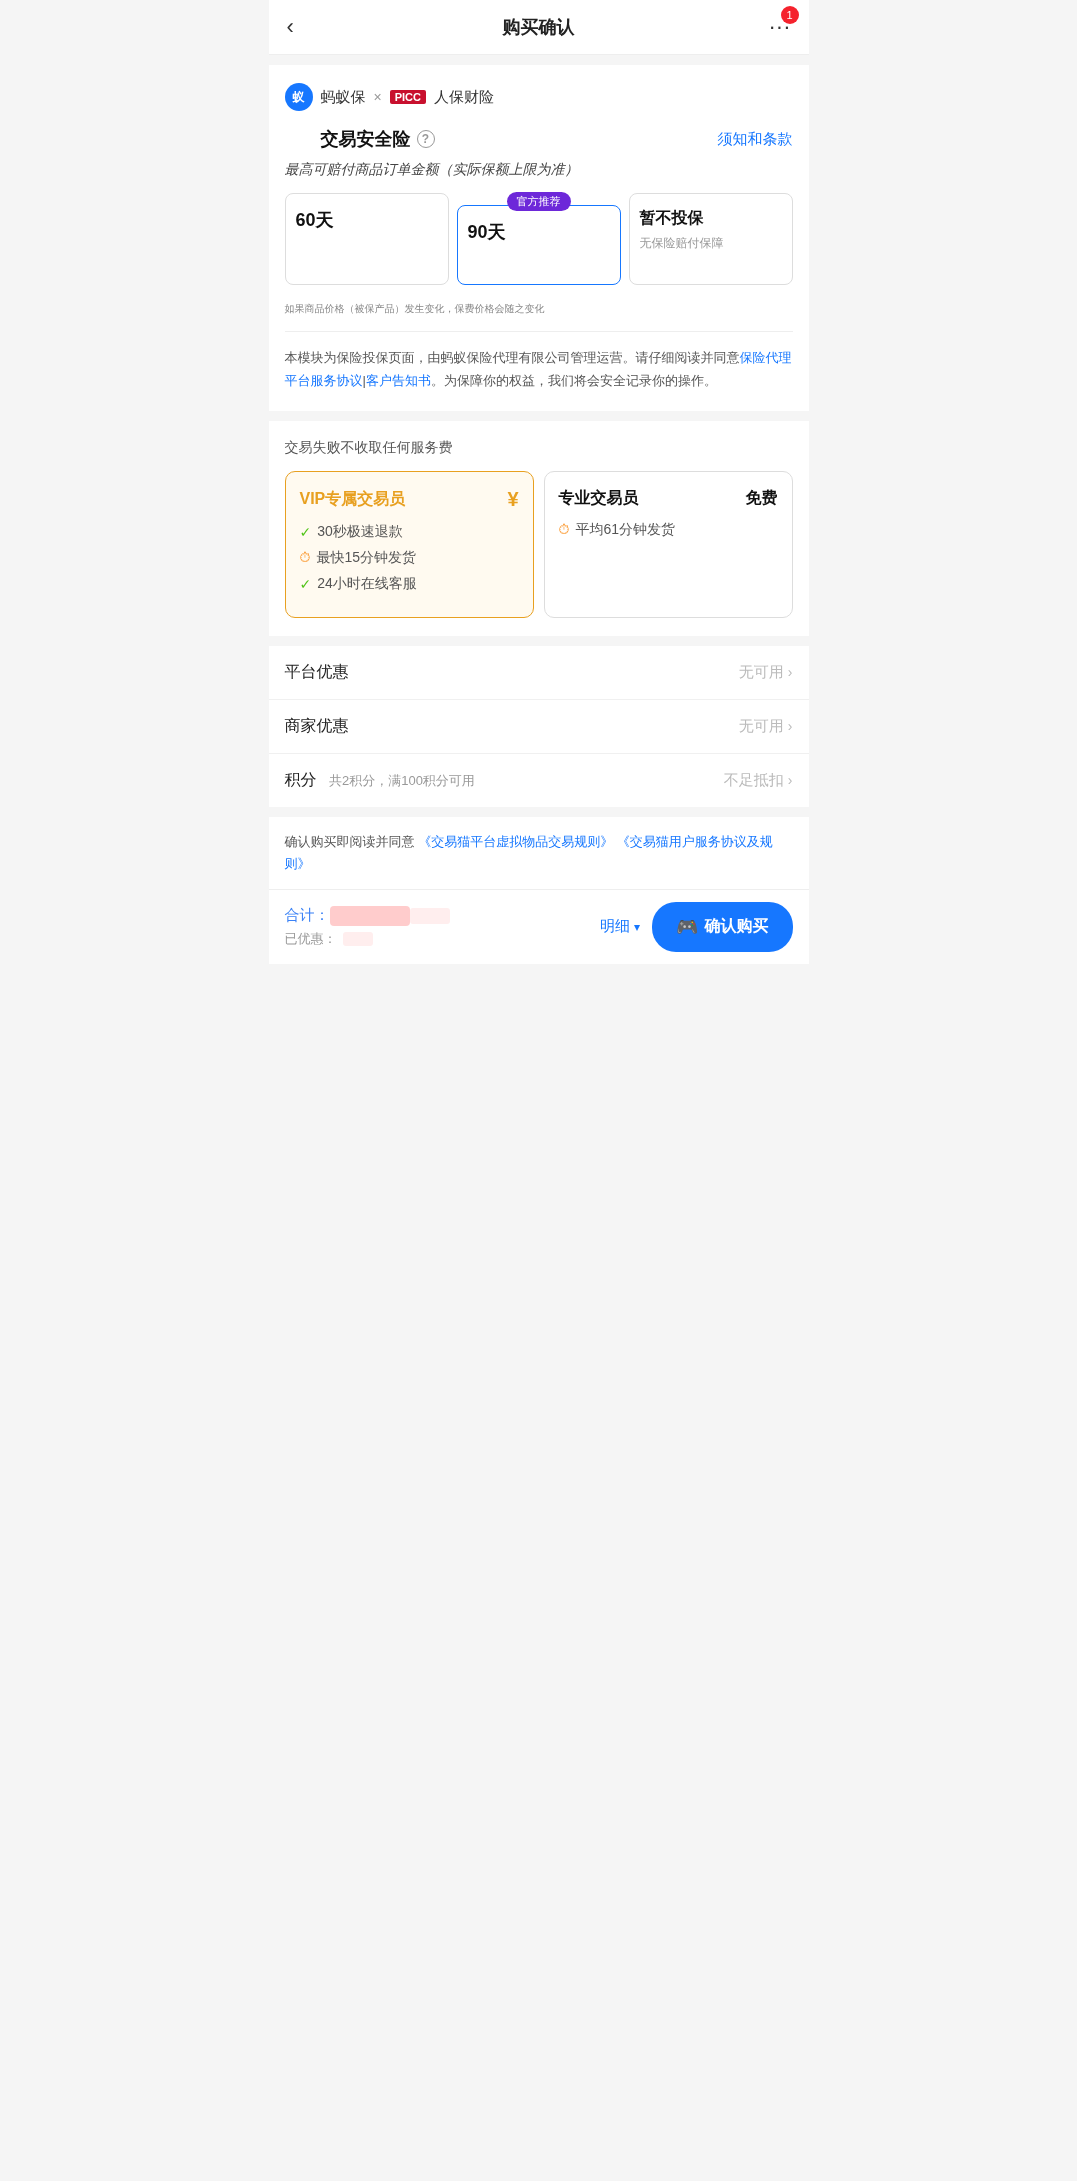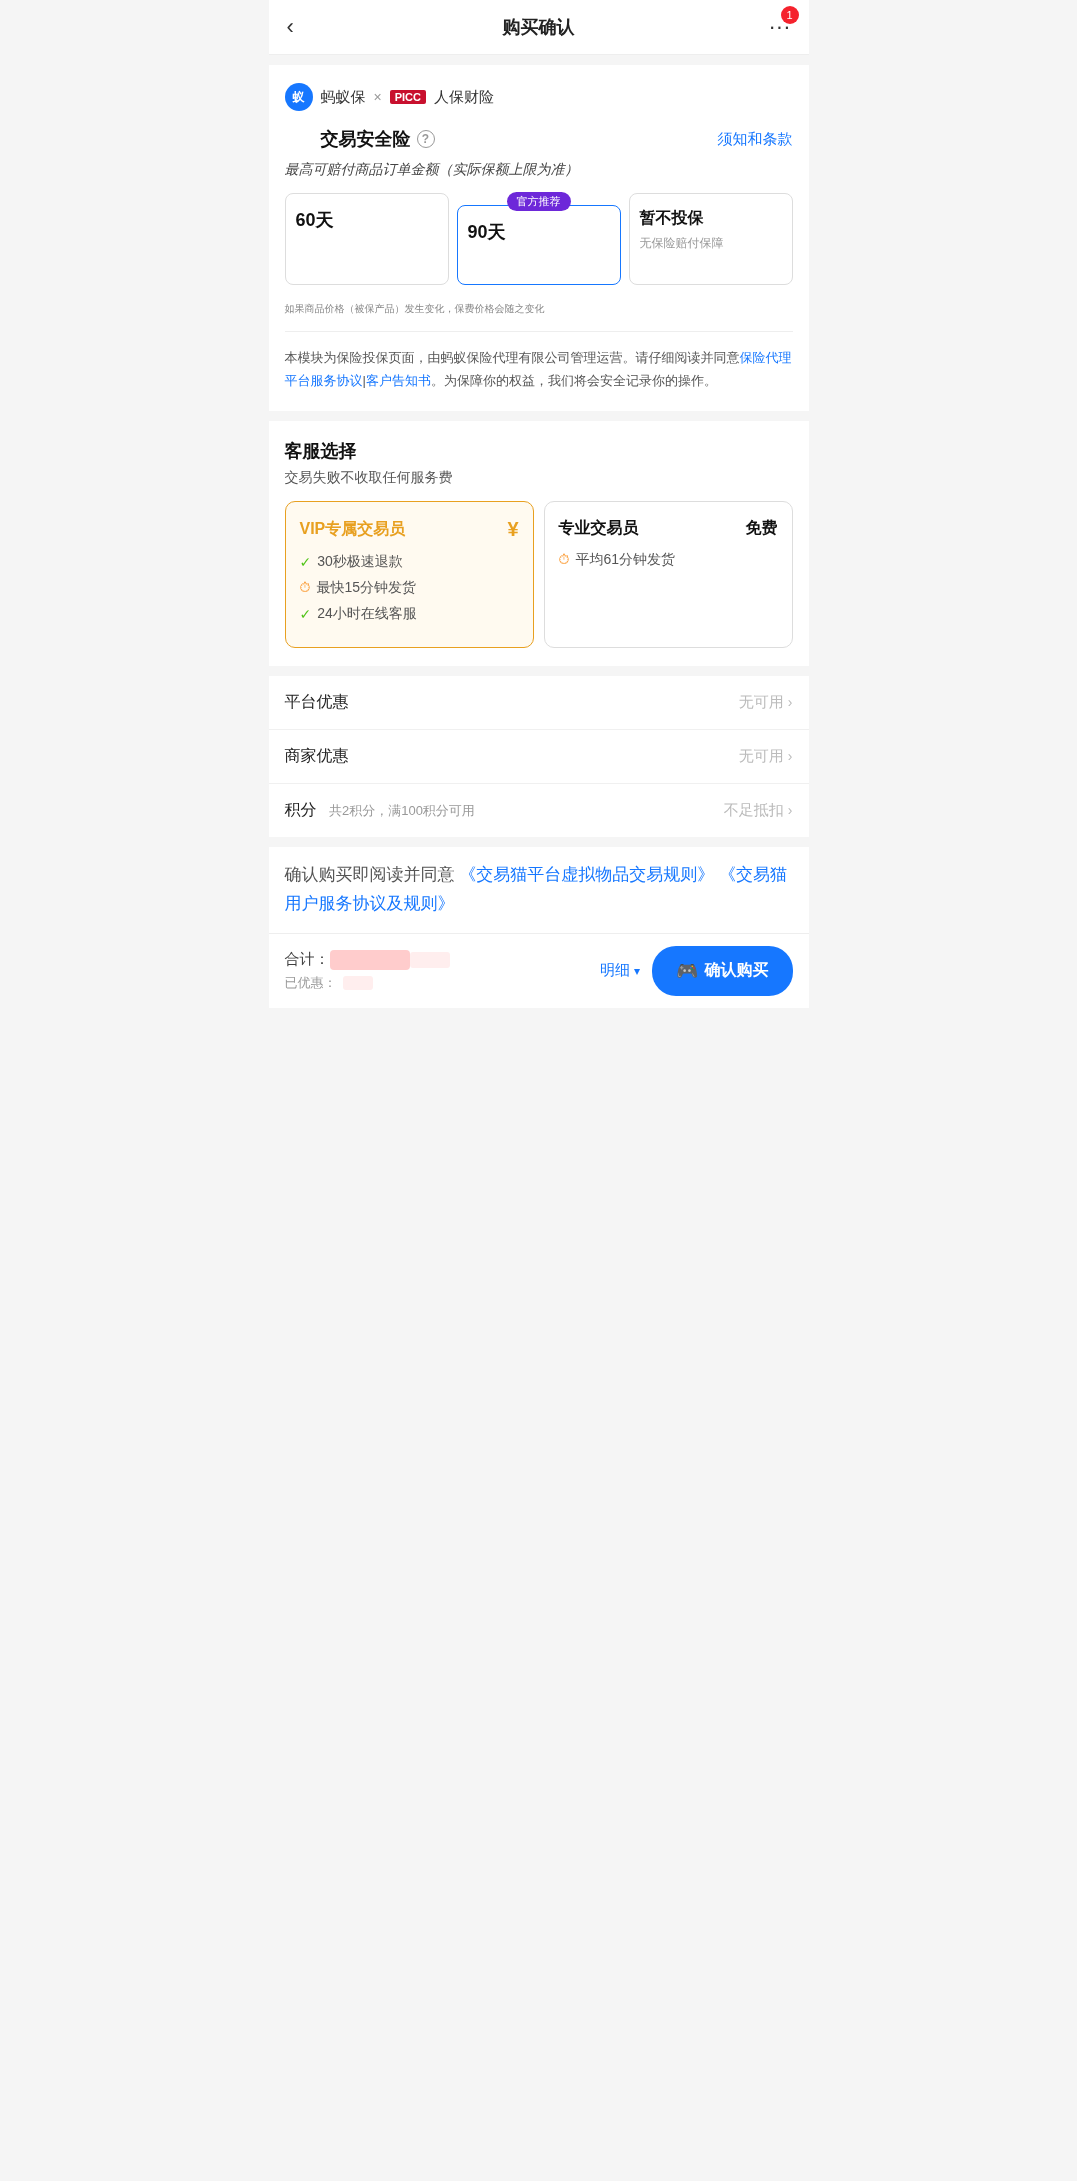--- a/index.html
+++ b/index.html
@@ -303,42 +303,42 @@
     }
     .chevron-right { color: #bbb; font-size: 14px; }
 
     
     .terms-section {
       background: #fff;
       padding: 14px 16px;
       margin: 0;
     }
     .terms-text {
-      font-size: 17px;
+      font-size: 13px;
       color: #555;
       line-height: 1.7;
     }
 
     
     .footer {
       background: #fff;
       padding: 12px 16px;
       display: flex;
       align-items: center;
       border-top: 1px solid #eee;
       gap: 12px;
       position: sticky;
       bottom: 0;
     }
     .footer-price-block {
       flex: 1;
     }
     .footer-total {
       font-size: 15px;
-      color: #404040;
+      color: #3b82f6;
       display: flex;
       align-items: center;
       gap: 0;
     }
     .footer-price-blur {
       width: 80px;
       height: 20px;
       background: #ffcccc;
       border-radius: 4px;
       display: inline-block;
@@ -434,21 +434,20 @@
   </div>
 
   <p class="notice-text">如果商品价格（被保产品）发生变化，保费价格会随之变化</p>
   <hr class="divider">
   <p class="info-text">
     <span>本模块为保险投保页面，由蚂蚁保险代理有限公司管理运营。请仔细阅读并同意</span><span class="text-link">保险代理平台服务协议</span><span>|</span><span class="text-link">客户告知书</span><span>。为保障你的权益，我们将会安全记录你的操作。</span>
   </p>
 </div>
 
 <div class="section">
-  <p class="cs-section-title">客服选择</p>
   <p class="cs-subtitle">交易失败不收取任何服务费</p>
   <div class="cs-options">
 
     <div class="cs-card vip">
       <div class="cs-card-header">
         <span class="vip-label">VIP专属交易员</span>
         <span class="vip-price">¥</span>
       </div>
       <div class="cs-feature">
         <span class="check-icon">✓</span>

